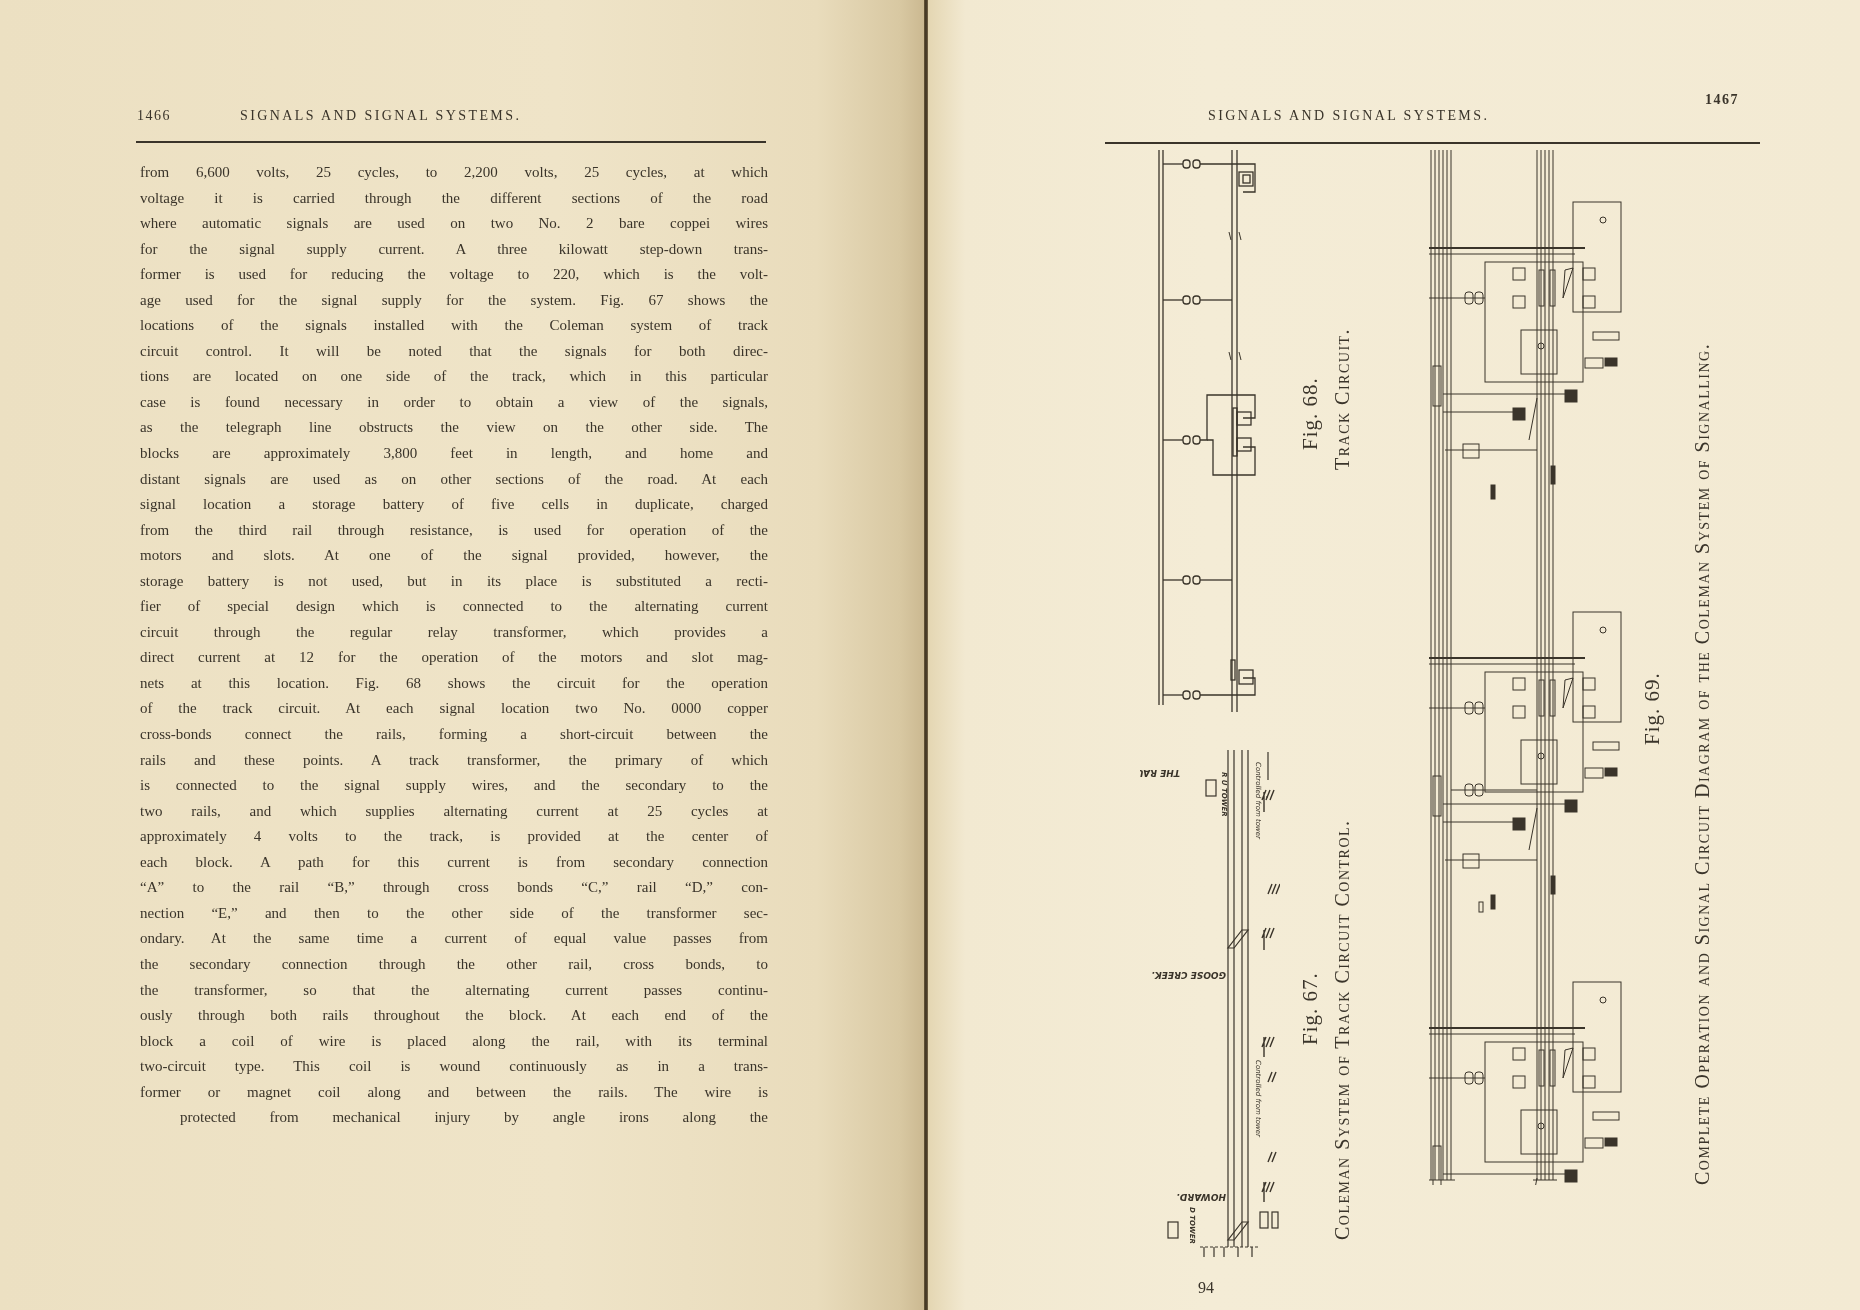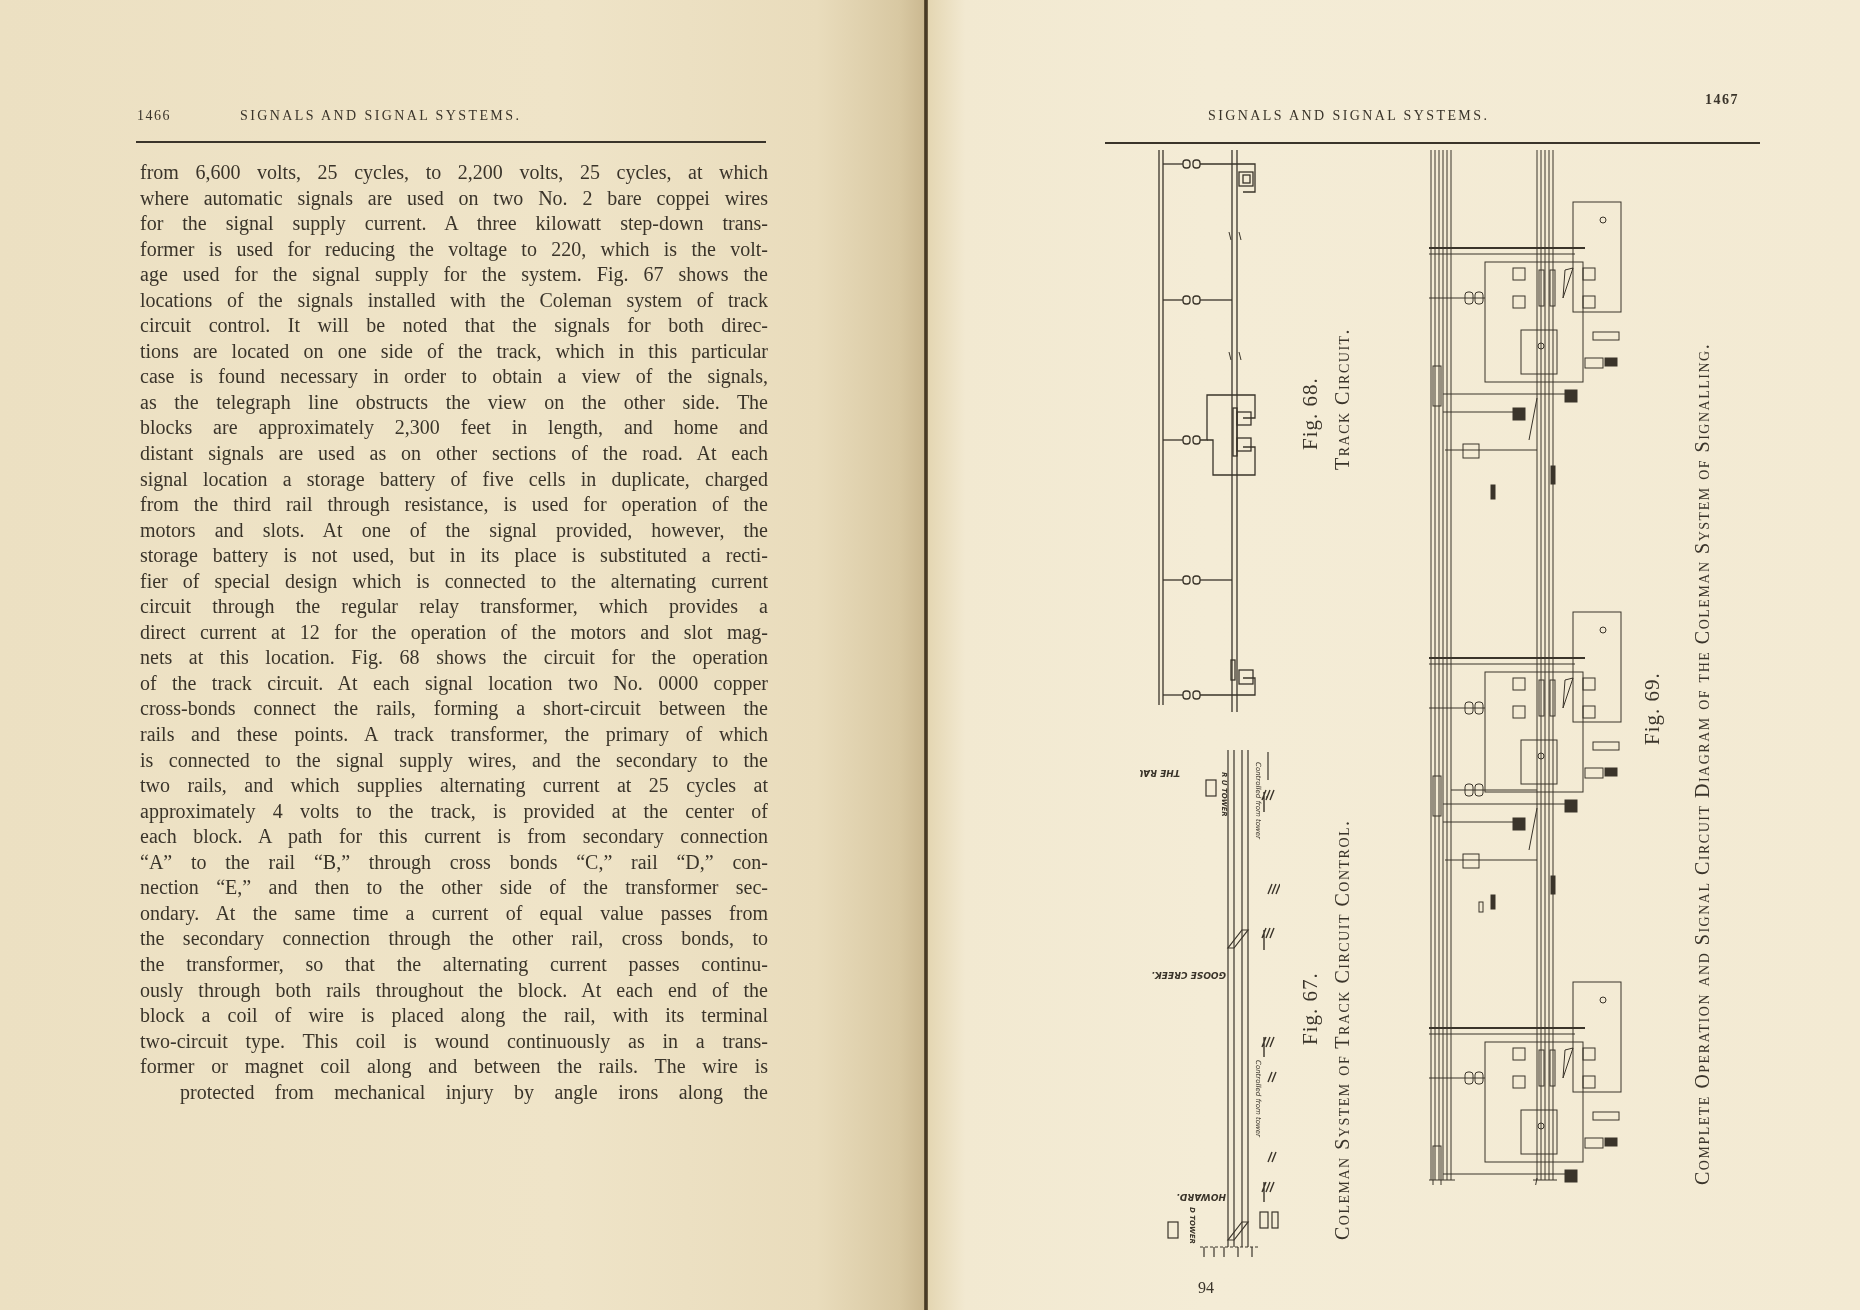--- a/index.html
+++ b/index.html
@@ -20,21 +20,21 @@
   .spine {
     position: absolute; left: 924px; top: 0; width: 4px; height: 1310px;
     background: linear-gradient(to right, #6b5a3a, #3b3020, #7a6847);
   }
   .running-head {
     position: absolute; font-size: 14px; letter-spacing: 1.5px; white-space: nowrap;
   }
   .head-rule { position: absolute; height: 2px; background: #3a342a; }
   .body-text {
     position: absolute; left: 140px; top: 160px; width: 628px;
-    font-size: 20px; line-height: 25.55px; text-align: justify;
+    font-size: 15px; line-height: 25.55px; text-align: justify;
   }
   .body-text .line { display: block; text-align: justify; text-align-last: justify; white-space: nowrap; height: 25.55px; }
   .body-text .line.last { text-align-last: justify; margin-left: 40px; }
   .figure { position: absolute; }
   .caption {
     position: absolute; transform-origin: left top; transform: rotate(-90deg);
     white-space: nowrap; font-size: 20px; letter-spacing: 1.5px;
     font-variant: small-caps;
   }
   .fig-label { font-size: 21px; font-variant: normal; letter-spacing: 1px; }
@@ -48,30 +48,31 @@
 <div class="page-left"></div>
 <div class="page-right"></div>
 <div class="spine"></div>
 
 <div class="running-head" style="left:137px; top:108px;">1466</div>
 <div class="running-head" style="left:240px; top:108px; letter-spacing:2.4px;">SIGNALS AND SIGNAL SYSTEMS.</div>
 <div class="head-rule" style="left:136px; top:141px; width:630px;"></div>
 
 <div class="body-text" id="body-text">
     <span class="line">from 6,600 volts, 25 cycles, to 2,200 volts, 25 cycles, at which</span>
+    <span class="line">voltage it is carried through the different sections of the road</span>
     <span class="line">where automatic signals are used on two No. 2 bare coppei wires</span>
     <span class="line">for the signal supply current.  A three kilowatt step-down trans-</span>
     <span class="line">former is used for reducing the voltage to 220, which is the volt-</span>
     <span class="line">age used for the signal supply for the system.  Fig. 67 shows the</span>
     <span class="line">locations of the signals installed with the Coleman system of track</span>
     <span class="line">circuit control.  It will be noted that the signals for both direc-</span>
     <span class="line">tions are located on one side of the track, which in this particular</span>
     <span class="line">case is found necessary in order to obtain a view of the signals,</span>
     <span class="line">as the telegraph line obstructs the view on the other side.  The</span>
-    <span class="line">blocks are approximately 2,300 feet in length, and home and</span>
+    <span class="line">blocks are approximately 3,800 feet in length, and home and</span>
     <span class="line">distant signals are used as on other sections of the road.  At each</span>
     <span class="line">signal location a storage battery of five cells in duplicate, charged</span>
     <span class="line">from the third rail through resistance, is used for operation of the</span>
     <span class="line">motors and slots.  At one of the signal provided, however, the</span>
     <span class="line">storage battery is not used, but in its place is substituted a recti-</span>
     <span class="line">fier of special design which is connected to the alternating current</span>
     <span class="line">circuit through the regular relay transformer, which provides a</span>
     <span class="line">direct current at 12 for the operation of the motors and slot mag-</span>
     <span class="line">nets at this location.  Fig. 68 shows the circuit for the operation</span>
     <span class="line">of the track circuit.  At each signal location two No. 0000 copper</span>

